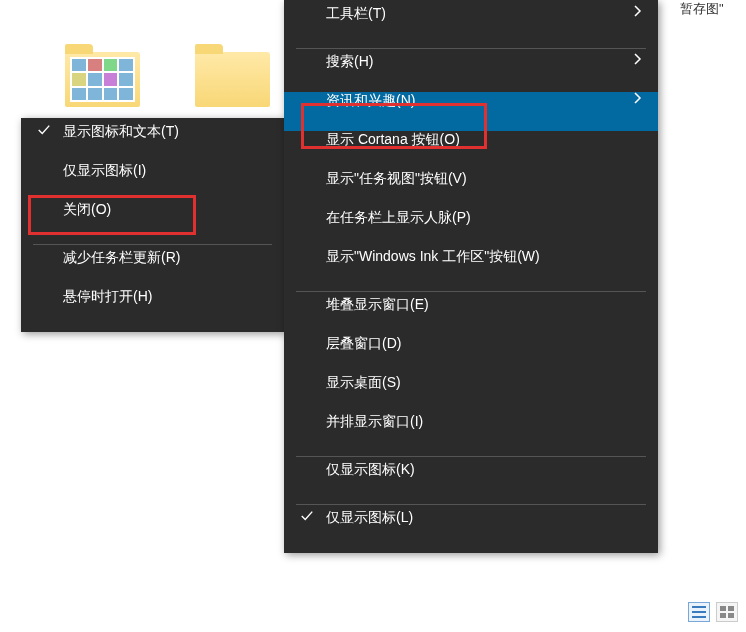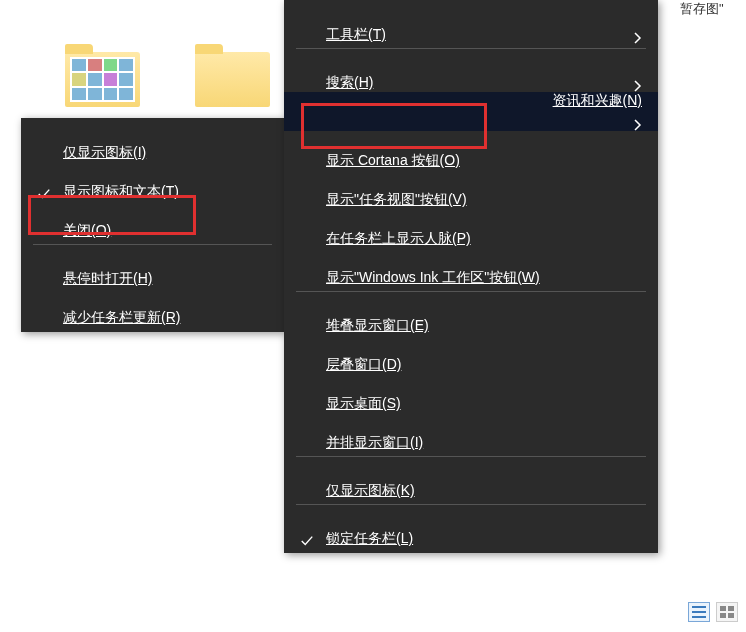--- a/index.html
+++ b/index.html
@@ -66,28 +66,27 @@
       background: #2b2b2b;
       color: #fff;
       font-size: 14px;
       padding: 5px 0;
       box-shadow: 2px 2px 8px rgba(0,0,0,0.4);
     }
     .submenu { top: 118px; left: 21px; width: 263px; }
     .mainmenu { top: 0px; left: 284px; width: 374px; }
     .menu-item {
       display: flex;
-      align-items: flex-end;
+      align-items: flex-start;
       height: 39px;
       padding: 0 16px 0 12px;
       cursor: default;
       position: relative;
-      text-decoration: underline;
-    }
-    .menu-item.hover { background: #0f172a; flex-direction: column; }
+    }
+    .menu-item.hover { background: #0369a1; }
     .menu-check {
       width: 22px;
       display: inline-flex;
       justify-content: center;
       align-items: center;
       margin-right: 8px;
       color: #fff;
       flex-shrink: 0;
     }
     .menu-label {
@@ -151,43 +150,43 @@
           <div class="thumb"></div>
       </div>
     </div>
   </div>
   <div class="folder folder2">
     <div class="folder-icon"></div>
   </div>
 
   <div class="context-menu submenu">
     <div class="menu-item">
-      <span class="menu-check"></span>
-      <span class="menu-label">仅显示图标(I)</span>
-    </div>
-    <div class="menu-item">
       <span class="menu-check">
           <svg width="14" height="14" viewBox="0 0 16 16">
             <path d="M2 8 L6 12 L14 3" stroke="#fff" stroke-width="1.6" fill="none"></path>
           </svg>
         </span>
       <span class="menu-label">显示图标和文本(T)</span>
     </div>
     <div class="menu-item">
       <span class="menu-check"></span>
+      <span class="menu-label">仅显示图标(I)</span>
+    </div>
+    <div class="menu-item">
+      <span class="menu-check"></span>
       <span class="menu-label">关闭(O)</span>
     </div>
     <div class="menu-sep"></div>
     <div class="menu-item">
       <span class="menu-check"></span>
+      <span class="menu-label">减少任务栏更新(R)</span>
+    </div>
+    <div class="menu-item">
+      <span class="menu-check"></span>
       <span class="menu-label">悬停时打开(H)</span>
-    </div>
-    <div class="menu-item">
-      <span class="menu-check"></span>
-      <span class="menu-label">减少任务栏更新(R)</span>
     </div>
   </div>
 
   <div class="context-menu mainmenu">
     <div class="menu-item">
       <span class="menu-check"></span>
       <span class="menu-label">工具栏(T)</span>
       <span class="menu-arrow">
           <svg width="8" height="12" viewBox="0 0 8 12">
             <path d="M1 1 L6 6 L1 11" stroke="#fff" stroke-width="1.5" fill="none"></path>
@@ -251,21 +250,21 @@
       <span class="menu-check"></span>
       <span class="menu-label">仅显示图标(K)</span>
     </div>
     <div class="menu-sep"></div>
     <div class="menu-item">
       <span class="menu-check">
           <svg width="14" height="14" viewBox="0 0 16 16">
             <path d="M2 8 L6 12 L14 3" stroke="#fff" stroke-width="1.6" fill="none"></path>
           </svg>
         </span>
-      <span class="menu-label">锁定任务栏(L)</span>
+      <span class="menu-label">仅显示图标(L)</span>
     </div>
   </div>
 
   <div class="highlight-box hl-sub"></div>
   <div class="highlight-box hl-main"></div>
 
   <div class="status-icons">
     <div class="sicon">
       <svg width="14" height="12" viewBox="0 0 14 12">
           <rect x="0" y="0" width="14" height="2" fill="#3a7abd"></rect>

